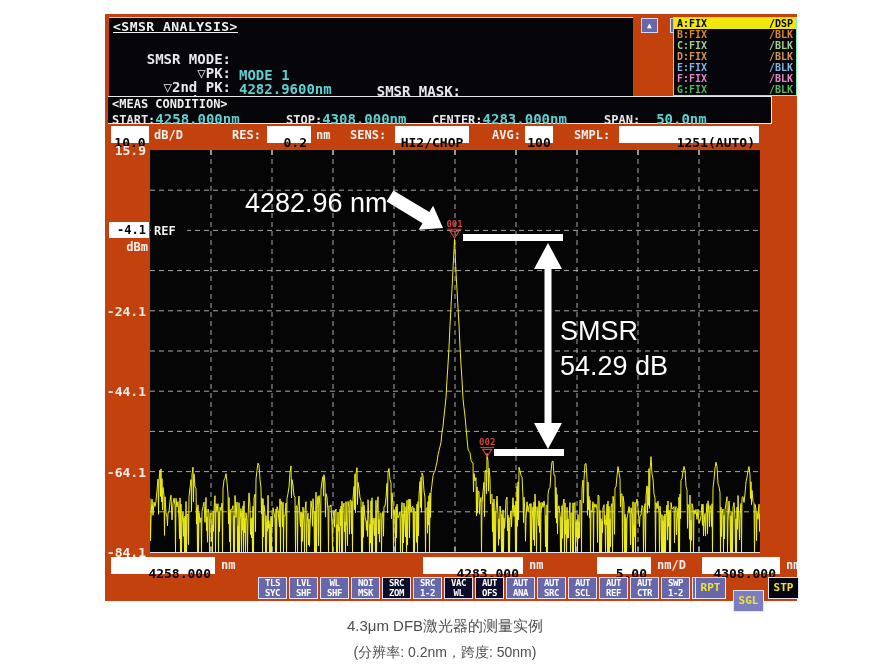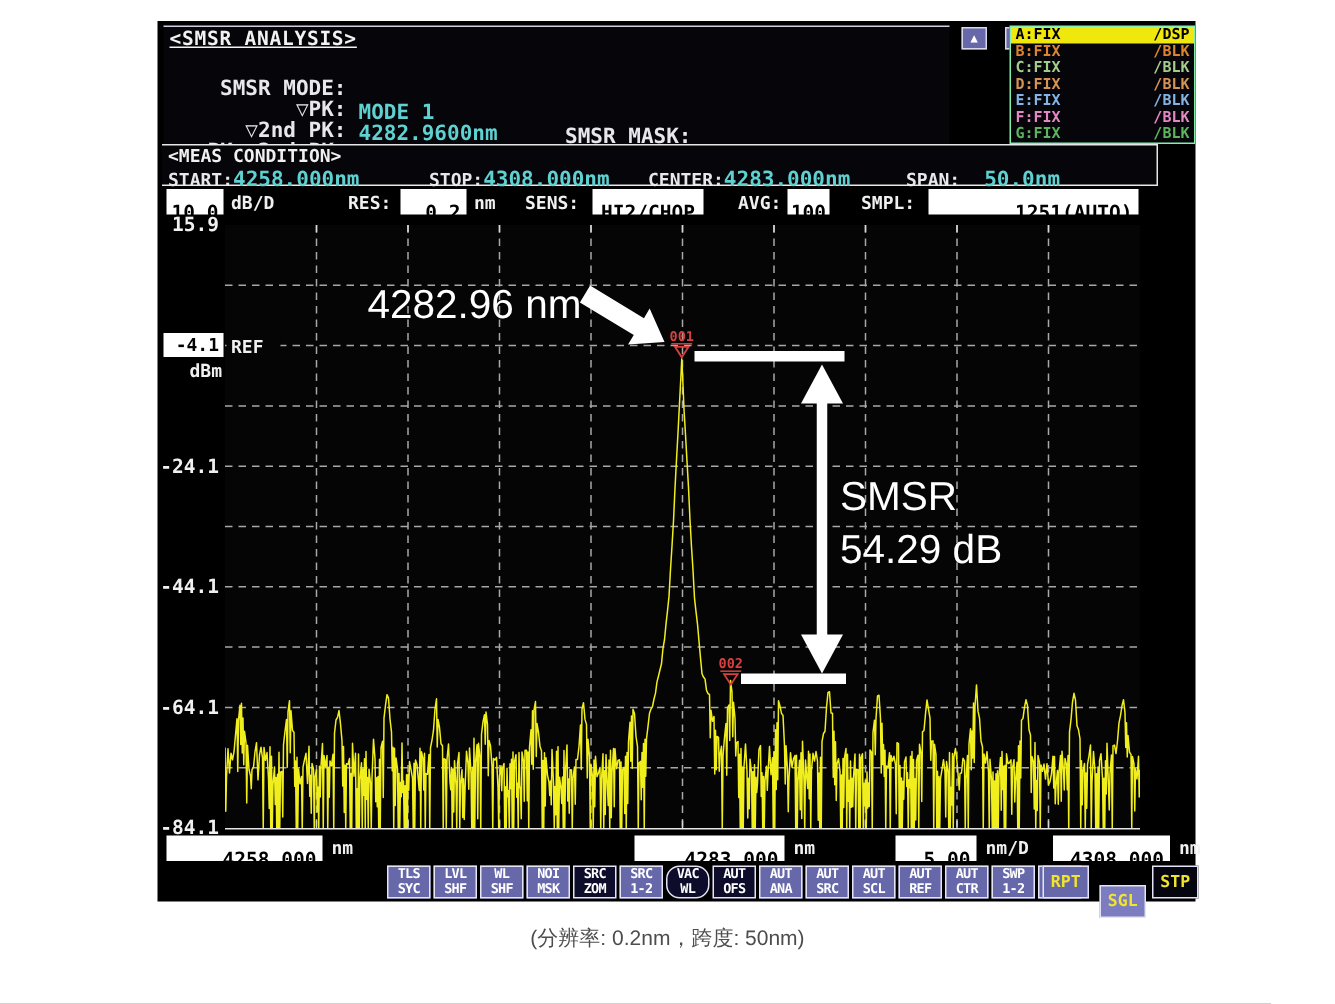--- a/index.html
+++ b/index.html
@@ -1,18 +1,18 @@
 <!DOCTYPE html>
 <html><head>
 <meta charset="utf-8">
 <style>
   html,body{margin:0;padding:0;background:#fff;}
   .page{position:relative;width:890px;height:669px;background:#ffffff;overflow:hidden;
         font-family:"DejaVu Sans Mono",monospace;}
-  .device{position:absolute;left:105px;top:14px;width:692px;height:587px;background:#000000;}
+  .device{position:absolute;left:105px;top:14px;width:692px;height:587px;background:#c2410c;}
 
   
   .analysis-panel{position:absolute;left:4px;top:3px;width:524px;height:79px;background:#05050a;border-top:1px solid #cfcfdf;}
   .panel-title{position:absolute;left:4px;top:1px;color:#f2f2f2;font-weight:bold;font-size:13px;text-decoration:underline;letter-spacing:0.5px;white-space:pre;}
   .arow{position:absolute;left:0;width:100%;height:15px;font-size:14px;font-weight:bold;white-space:pre;}
   .albl{position:absolute;left:0;width:122px;text-align:right;color:#e8e8ec;}
   .aval{position:absolute;left:130px;color:#5fd1d1;}
   .aval2{position:absolute;left:246px;width:110px;text-align:right;color:#5fd1d1;}
   .albl2{position:absolute;left:250px;width:102px;text-align:right;color:#e8e8ec;}
   .avalmask{position:absolute;left:361px;color:#5fd1d1;}
@@ -241,21 +241,21 @@
           <span>MSK</span>
         </div>
         <div class="tbtn dark" style="left: 245px;">
           <span>SRC</span>
           <span>ZOM</span>
         </div>
         <div class="tbtn" style="left: 276px;">
           <span>SRC</span>
           <span>1-2</span>
         </div>
-        <div class="tbtn dark" style="left: 307px; border-radius: 9px;">
+        <div class="tbtn dark" style="left: 307px;">
           <span>VAC</span>
           <span>WL</span>
         </div>
         <div class="tbtn dark" style="left: 338px;">
           <span>AUT</span>
           <span>OFS</span>
         </div>
         <div class="tbtn" style="left: 369px;">
           <span>AUT</span>
           <span>ANA</span>
@@ -284,15 +284,16 @@
           <span>SMO</span>
           <span>OTH</span>
         </div>
         <div class="abtn" style="left: 590px;">RPT</div>
         <div class="abtn lighter" style="left: 628px;">SGL</div>
         <div class="abtn dark" style="left: 663px;">STP</div>
       </div>
   </div>
 
   <div class="caption">
+    <div class="cap1">4.3μm DFB激光器的测量实例</div>
     <div class="cap2">(分辨率: 0.2nm，跨度: 50nm)</div>
   </div>
 </div>
 
 </body></html>

